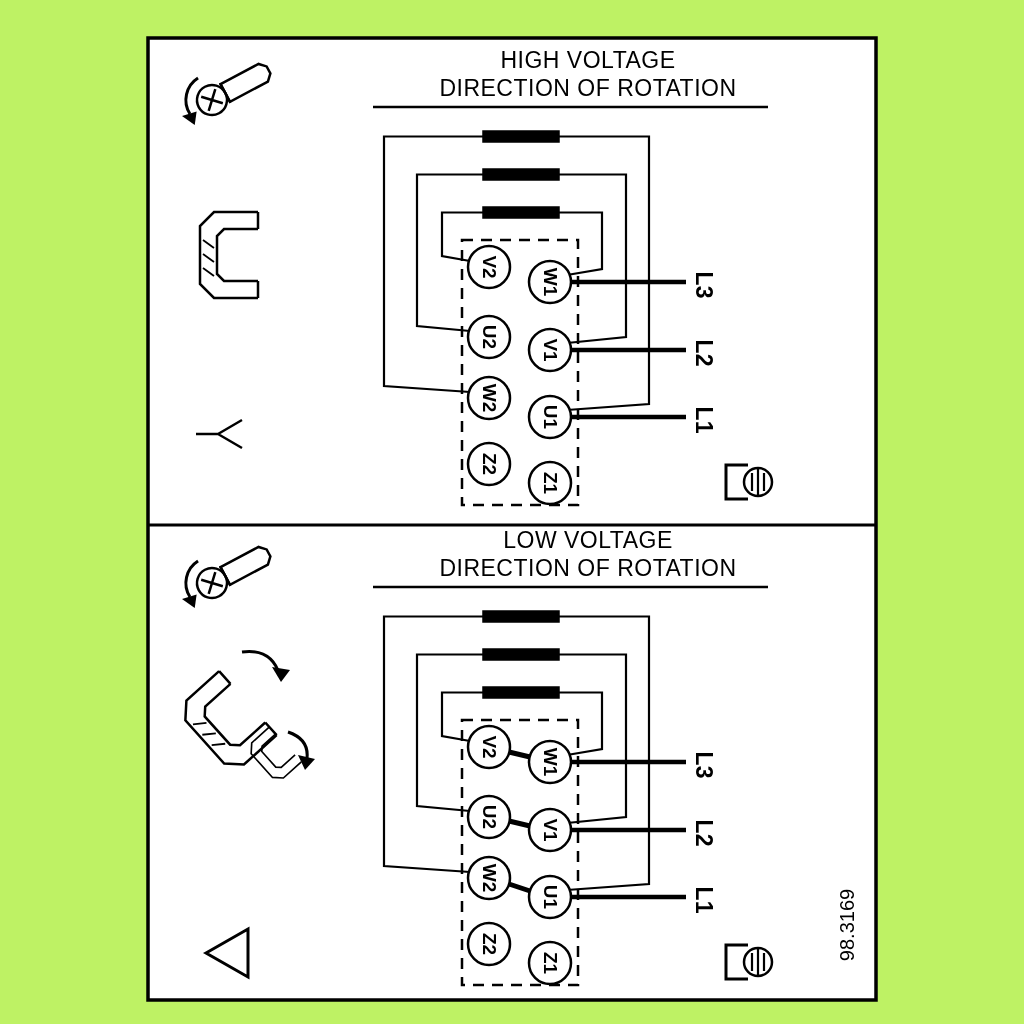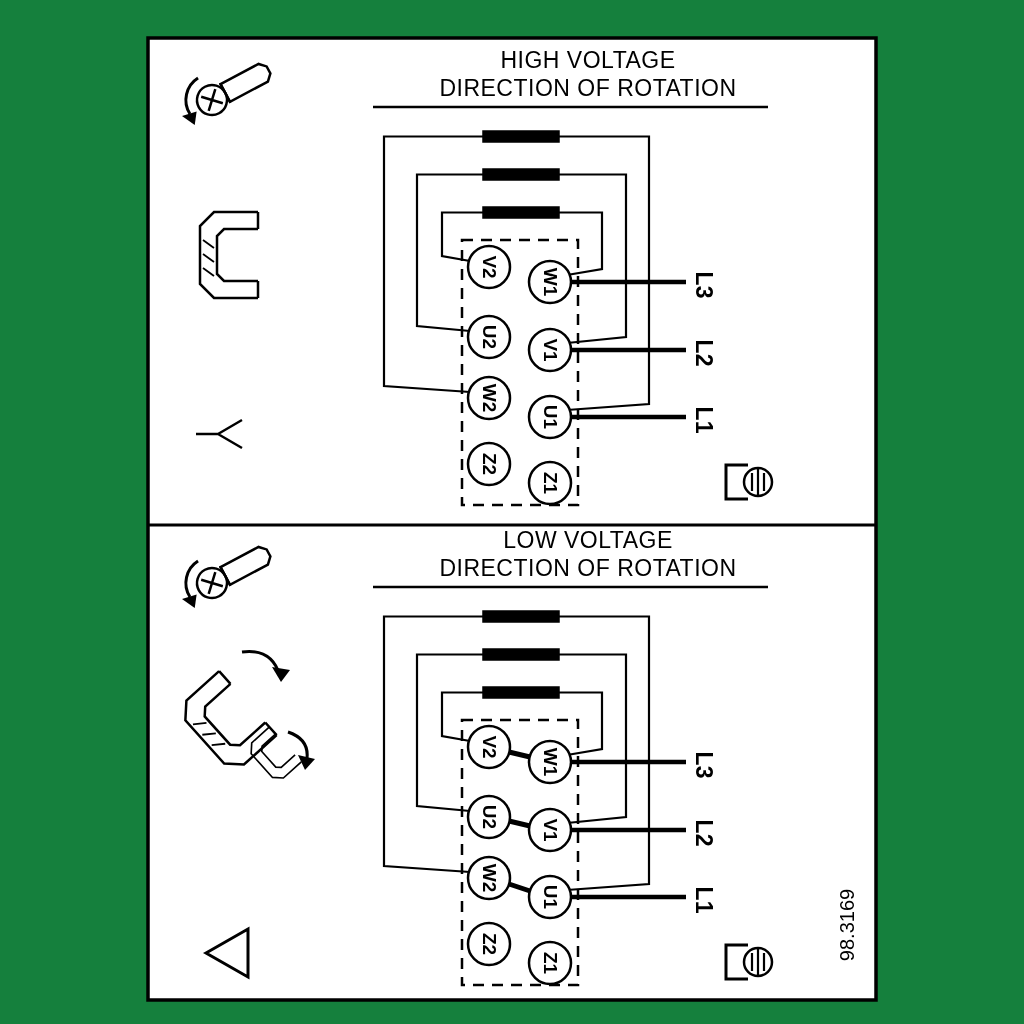--- a/index.html
+++ b/index.html
@@ -1,16 +1,16 @@
 <!DOCTYPE html>
 <html><head>
 <meta charset="utf-8">
 <style>
   html,body{margin:0;padding:0;background:#ffffff;}
-  .stage{position:relative;width:1024px;height:1024px;background:#15803d;overflow:hidden;}
+  .stage{position:relative;width:1024px;height:1024px;background:#bef264;overflow:hidden;}
   .t{font-family:"Liberation Sans",sans-serif;fill:#000;}
   .title{font-size:23px;letter-spacing:.5px;}
   .term{font-size:19px;font-weight:bold;}
   .supply{font-size:23px;font-weight:bold;}
   .fig{font-size:20px;}
   .s18{stroke:#000;stroke-width:1.8;fill:none;}
   .s2{stroke:#000;stroke-width:2.2;fill:none;}
   .s25{stroke:#000;stroke-width:2.5;fill:none;}
   .s3{stroke:#000;stroke-width:3;fill:none;}
   .s45{stroke:#000;stroke-width:4.5;fill:none;}

